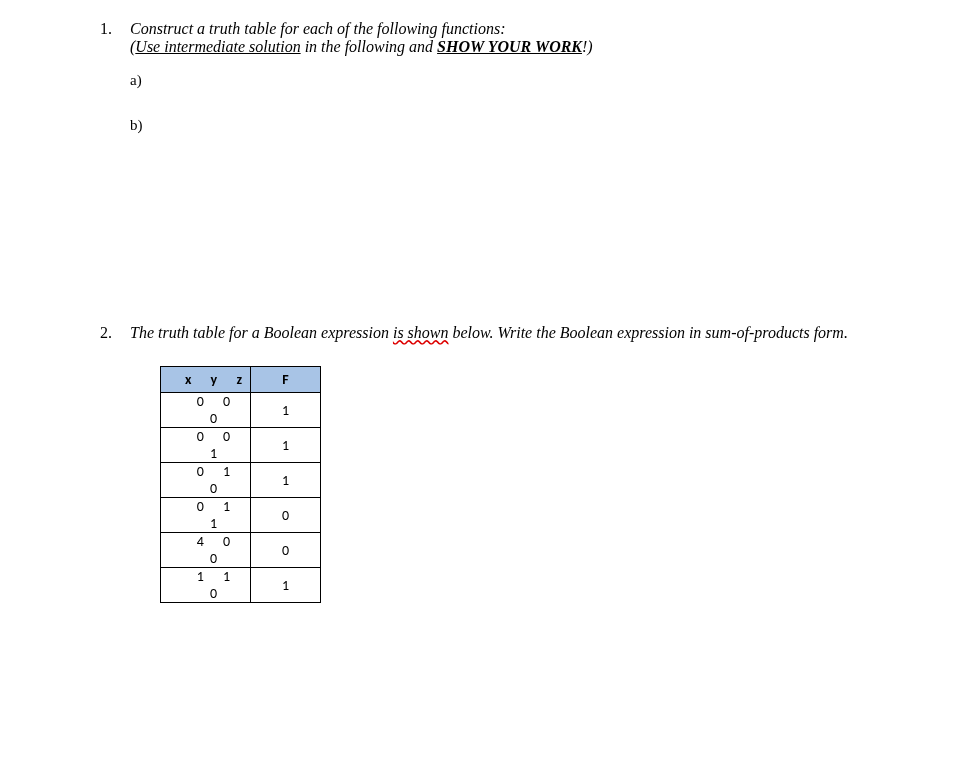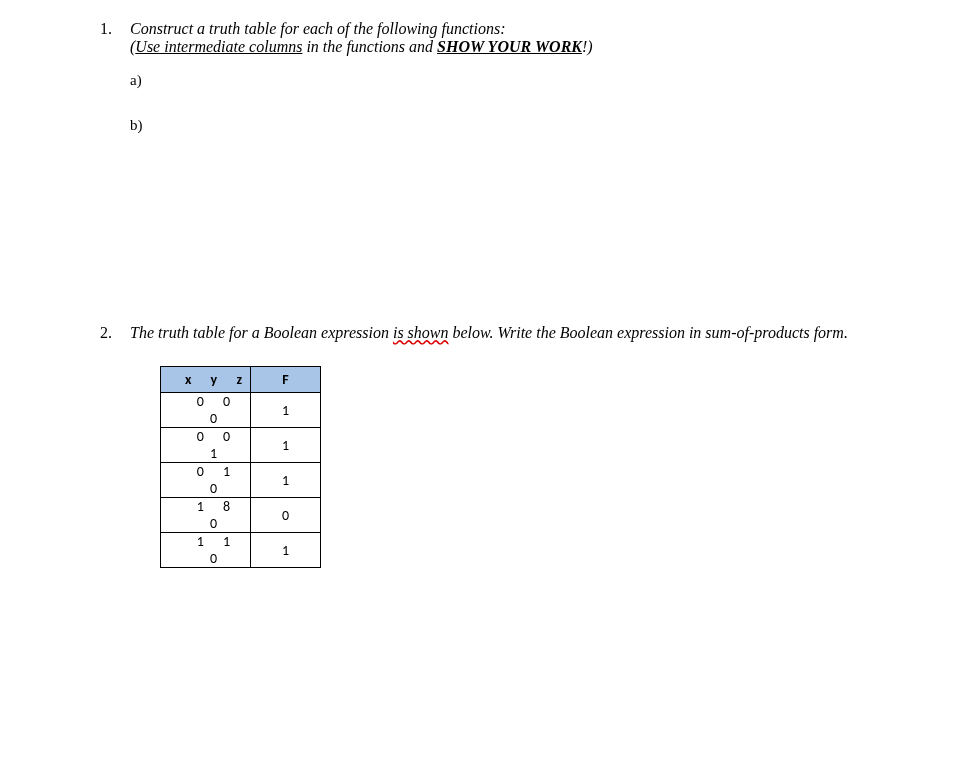--- a/index.html
+++ b/index.html
@@ -94,21 +94,21 @@
   </style>
 </head>
 <body>
 
 <div class="question">
   <div class="question-header">
     <div class="question-number">1.</div>
     <div class="question-text">
       <div>Construct a truth table for each of the following functions:</div>
       <div>
-        <span>(</span><span class="underline">Use intermediate columns</span><span> in the functions and </span><span class="bold underline">SHOW YOUR WORK</span><span>!)</span>
+        <span>(</span><span class="underline">Use intermediate solution</span><span> in the following and </span><span class="bold underline">SHOW YOUR WORK</span><span>!)</span>
       </div>
     </div>
   </div>
 
   <div class="expression-block">
     <div class="expr-line">
       <span class="expr-label">a) </span>
     </div>
     <div class="expr-line">
       <span class="expr-label">b) </span>
@@ -138,21 +138,25 @@
         </tr>
         <tr>
           <td class="col-xyz">0 0 1</td>
           <td class="col-f">1</td>
         </tr>
         <tr>
           <td class="col-xyz">0 1 0</td>
           <td class="col-f">1</td>
         </tr>
         <tr>
-          <td class="col-xyz">1 8 0</td>
+          <td class="col-xyz">0 1 1</td>
+          <td class="col-f">0</td>
+        </tr>
+        <tr>
+          <td class="col-xyz">4 0 0</td>
           <td class="col-f">0</td>
         </tr>
         <tr>
           <td class="col-xyz">1 1 0</td>
           <td class="col-f">1</td>
         </tr>
       </tbody>
   </table>
 </div>
 

